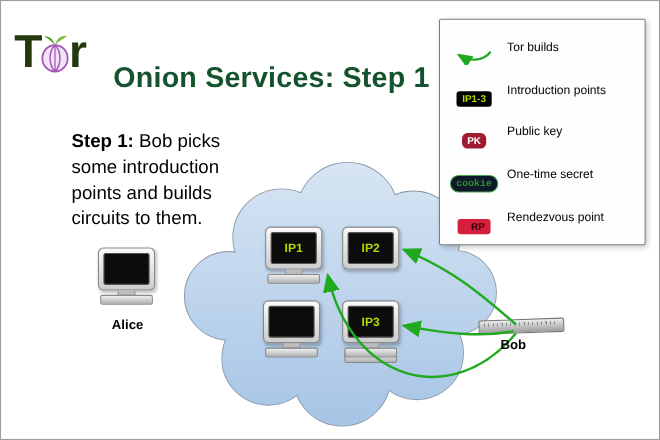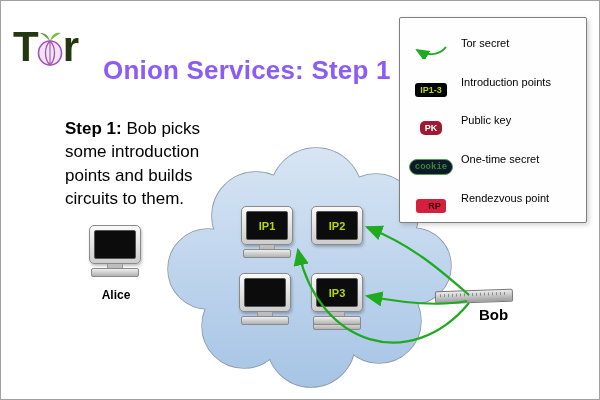--- a/index.html
+++ b/index.html
@@ -4,21 +4,21 @@
 <style>
   html,body{margin:0;padding:0;background:#fff;}
   body{font-family:"Liberation Sans",sans-serif;}
   .stage{position:relative;width:600px;height:400px;background:#fff;border:1px solid #a0a0a0;box-sizing:border-box;overflow:hidden;}
 
   
   .header{position:absolute;top:6px;left:12px;display:flex;align-items:center;z-index:6;}
   .logo{display:flex;align-items:center;}
   .logo-letter{font-weight:900;font-size:42px;line-height:1;color:#24380f;letter-spacing:-2px;}
   .logo-onion{margin:4px -1px 0 -1px;}
-  .page-title{font-size:26px;font-weight:600;color:#8b5cf6;margin-left:26px;letter-spacing:0.2px;margin-top:48px;}
+  .page-title{font-size:26px;font-weight:600;color:#14532d;margin-left:26px;letter-spacing:0.2px;margin-top:48px;}
 
   
   .note{position:absolute;left:64px;top:116px;width:152px;font-size:17px;line-height:1.38;color:#000;z-index:6;}
   .note b{font-weight:bold;}
 
   
   .legend{position:absolute;right:12px;top:16px;width:170px;background:#fefefe;border:1px solid #7e7e7e;border-radius:2px;box-shadow:2px 2px 5px rgba(0,0,0,.18);padding:9px 8px;z-index:7;display:flex;flex-direction:column;gap:8px;}
   .lg-row{display:flex;align-items:center;gap:7px;font-size:11px;color:#000;}
   .lg-icon{width:46px;min-width:46px;display:flex;justify-content:center;align-items:center;margin-top:16px;}
   .badge{font-size:9px;font-weight:bold;padding:2px 5px;border-radius:3px;white-space:nowrap;}
@@ -38,21 +38,21 @@
   .screen{width:40px;height:27px;background:#0c0c0c;border:1px solid #555;border-radius:2px;display:flex;align-items:center;justify-content:center;font-size:11px;font-weight:bold;}
   .screen-db{color:#7fa8ff;}
   .screen-ip{color:#b5d800;}
   .screen-blank{color:#222;}
   .neck{width:14px;height:4px;background:#bdbdbd;border:1px solid #979797;border-top:none;}
   .kbd{width:46px;height:7px;background:linear-gradient(180deg,#eee,#b2b2b2);border:1px solid #8a8a8a;border-radius:2px;margin-top:-1px;}
 
   
   .laptop{position:absolute;left:434px;top:289px;width:76px;height:11px;background:linear-gradient(180deg,#ececec,#9c9c9c);border:1px solid #767676;border-radius:2px;transform:rotate(-2deg);z-index:4;}
   .laptop::before{content:"";position:absolute;left:4px;right:4px;top:2px;height:3px;background:repeating-linear-gradient(90deg,#8b8b8b 0 1px,rgba(0,0,0,0) 1px 4px);}
-  .bob-label{position:absolute;left:478px;top:305px;font-size:15px;font-weight:bold;z-index:6;}
+  .bob-label{position:absolute;left:454px;top:305px;font-size:12px;font-weight:bold;z-index:6;}
   .alice-label-wrap{position:absolute;left:86px;top:287px;width:58px;text-align:center;font-size:12px;font-weight:bold;z-index:6;}
 </style>
 </head>
 <body>
 
 <div class="stage">
 
   <svg class="cloud-svg" width="600" height="400" viewBox="0 0 600 400">
     <defs>
       <linearGradient id="cg" gradientUnits="userSpaceOnUse" x1="0" y1="147" x2="0" y2="388">
@@ -108,21 +108,21 @@
       <span class="lg-icon">
         <svg width="38" height="16" viewBox="0 0 38 16">
           <defs>
             <marker id="ahl" markerWidth="8" markerHeight="8" refX="6" refY="3" orient="auto">
               <path d="M0,0 L7,3 L0,6 Z" fill="#1faa1f"></path>
             </marker>
           </defs>
           <path d="M34,4 C27,13 15,13 5,7" fill="none" stroke-width="2" marker-end="url(#ahl)" stroke="#1faa1f"></path>
         </svg>
       </span>
-      <span class="lg-label">Tor secret</span>
+      <span class="lg-label">Tor builds</span>
     </div>
     <div class="lg-row">
       <span class="lg-icon">
           <span class="badge badge-ip">IP1-3</span>
         </span>
       <span class="lg-label">Introduction points</span>
     </div>
     <div class="lg-row">
       <span class="lg-icon">
           <span class="badge badge-pk">PK</span>

